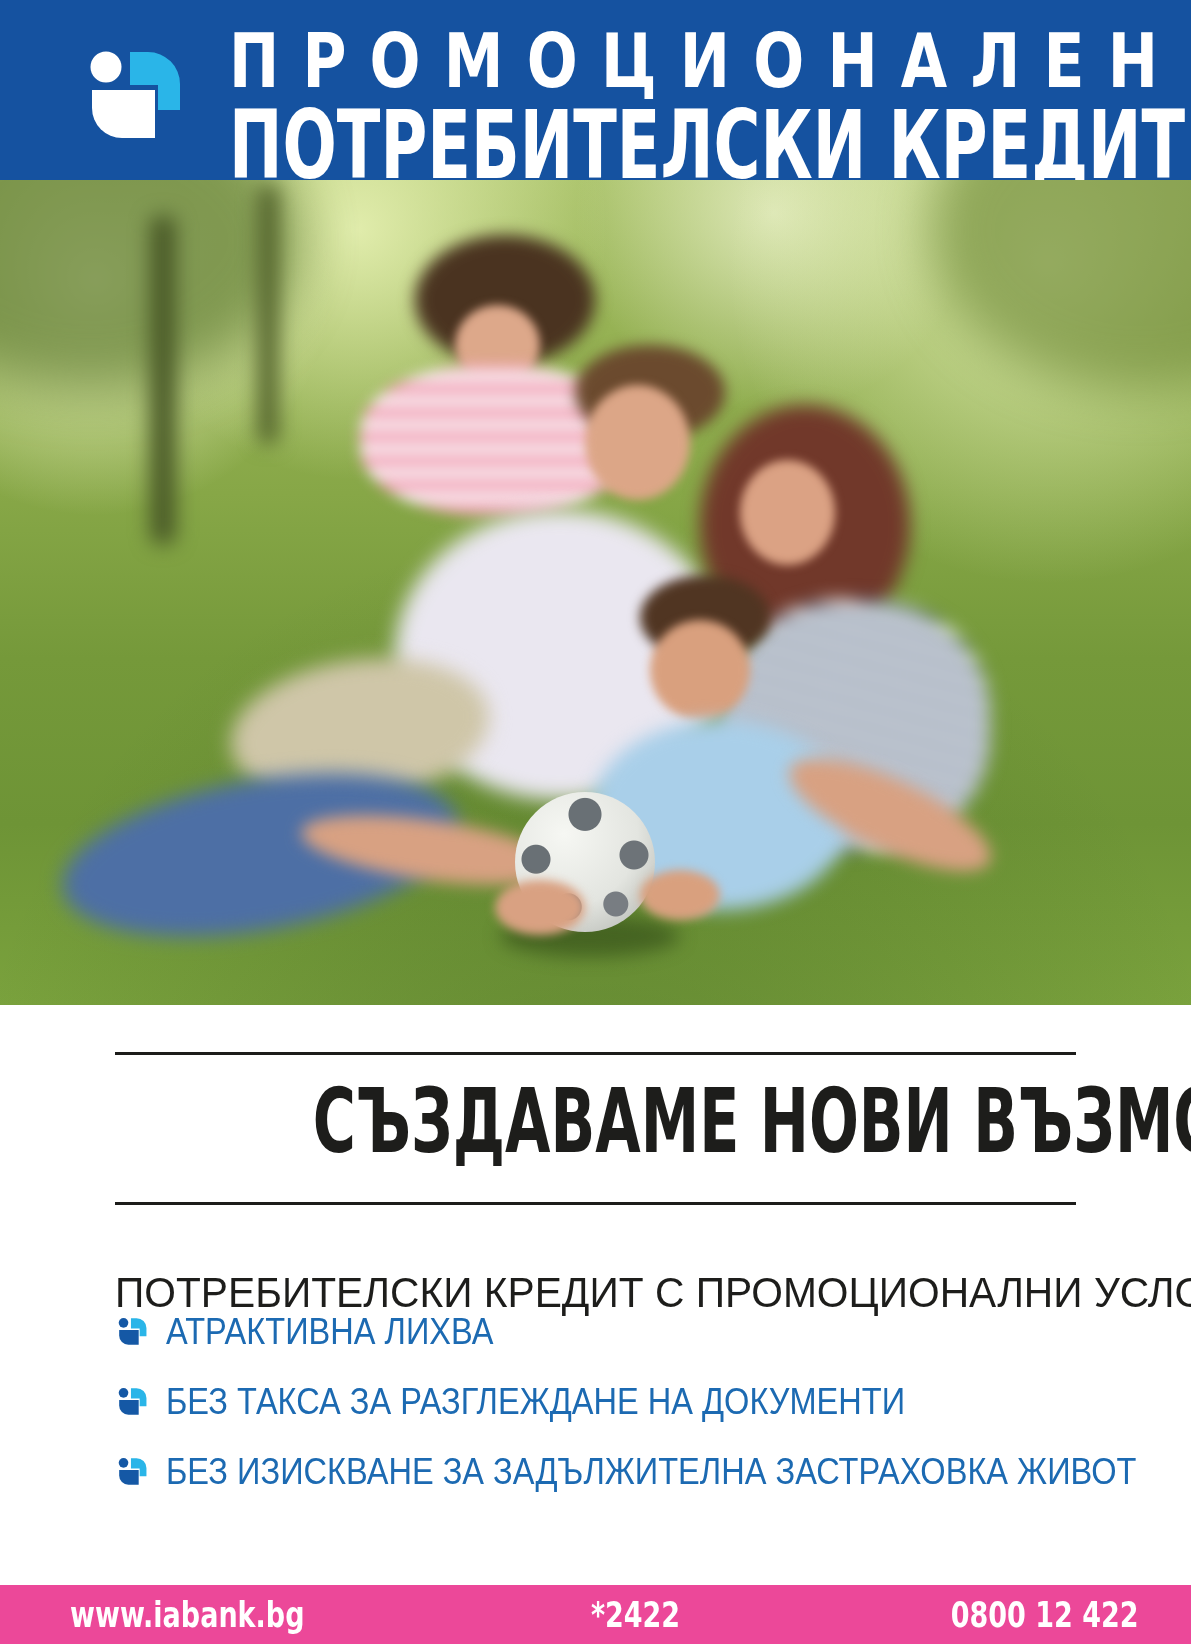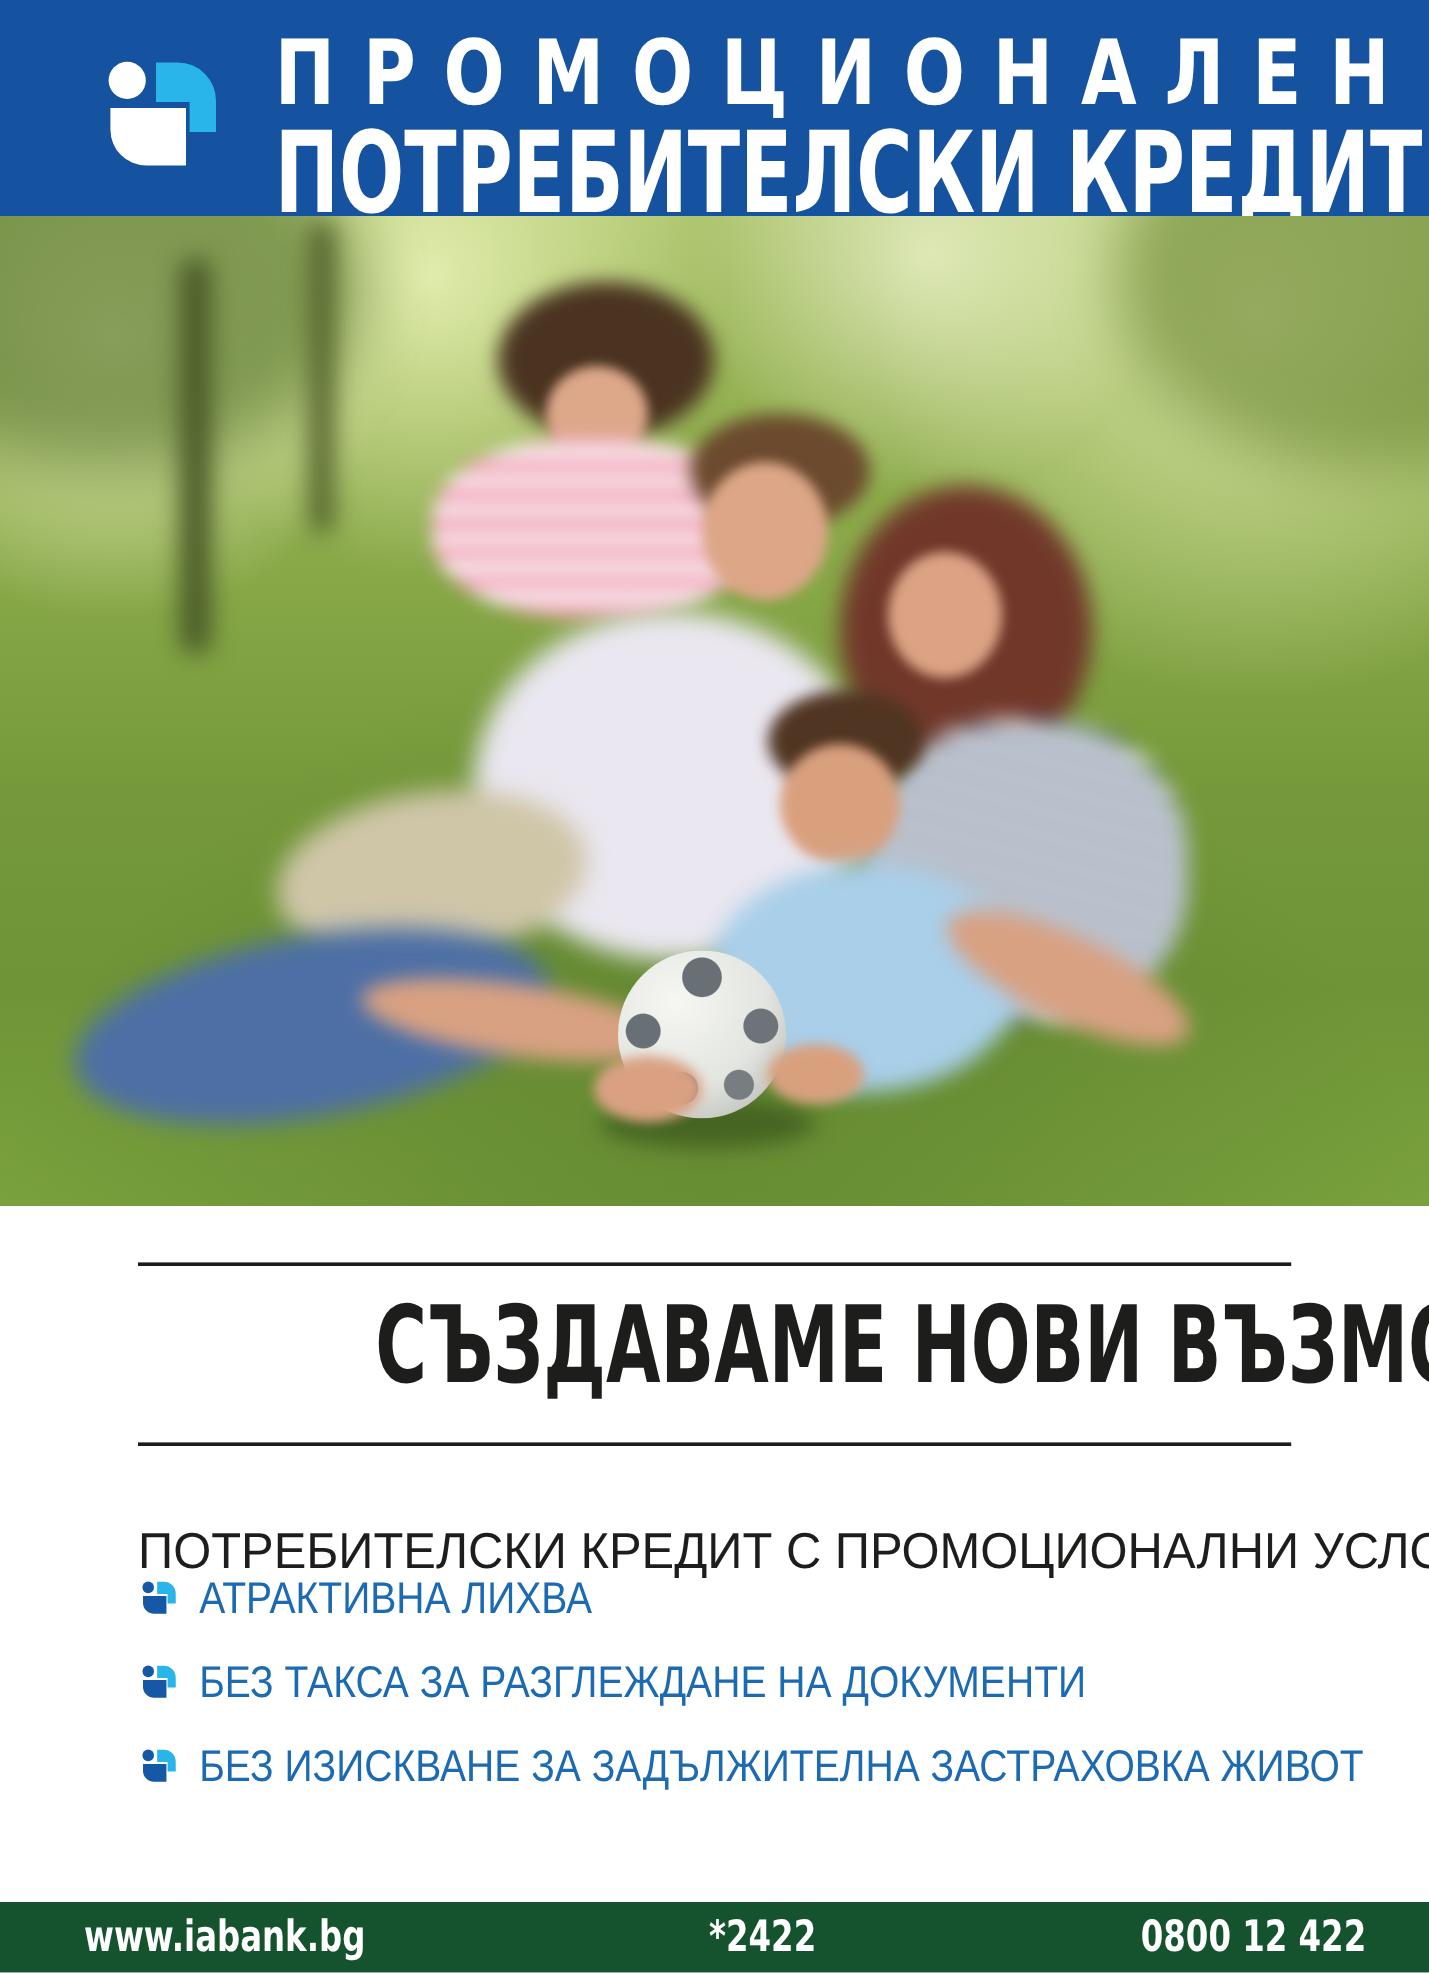--- a/index.html
+++ b/index.html
@@ -77,21 +77,21 @@
   .subheading{position:absolute;top:1237px;left:115px;color:#1d1d1b;font-size:42px;line-height:42px;font-weight:400;}
   .subheading span{display:inline-block;transform:scaleX(0.97);transform-origin:0 50%;white-space:nowrap;}
 
   .benefits{position:absolute;top:1315px;left:117px;margin:0;padding:0;list-style:none;}
   .benefits li{display:flex;align-items:center;height:32px;margin-bottom:38px;}
   .benefits .logo{position:static;width:31px;height:31px;margin-right:18px;flex:none;}
   .benefits .blabel{color:#1c6ab2;font-size:37px;line-height:37px;font-weight:400;
       display:inline-block;transform:scaleX(0.88);transform-origin:0 50%;white-space:nowrap;}
 
   
-  .footer{position:absolute;left:0;bottom:0;width:1191px;height:59px;background:#14532d;
+  .footer{position:absolute;left:0;bottom:0;width:1191px;height:59px;background:#ec4899;
           display:flex;align-items:center;justify-content:space-between;
           padding:0 52px 0 70px;box-sizing:border-box;color:#fff;font-weight:700;font-size:36px;
           font-family:"DejaVu Sans","Liberation Sans",sans-serif;}
   .footer span{display:inline-block;white-space:nowrap;transform:scaleX(0.75);}
   .footer .f-left{transform-origin:0 50%;}
   .footer .f-center{transform-origin:50% 50%;}
   .footer .f-right{transform-origin:100% 50%;}
 </style>
 </head>
 <body>

